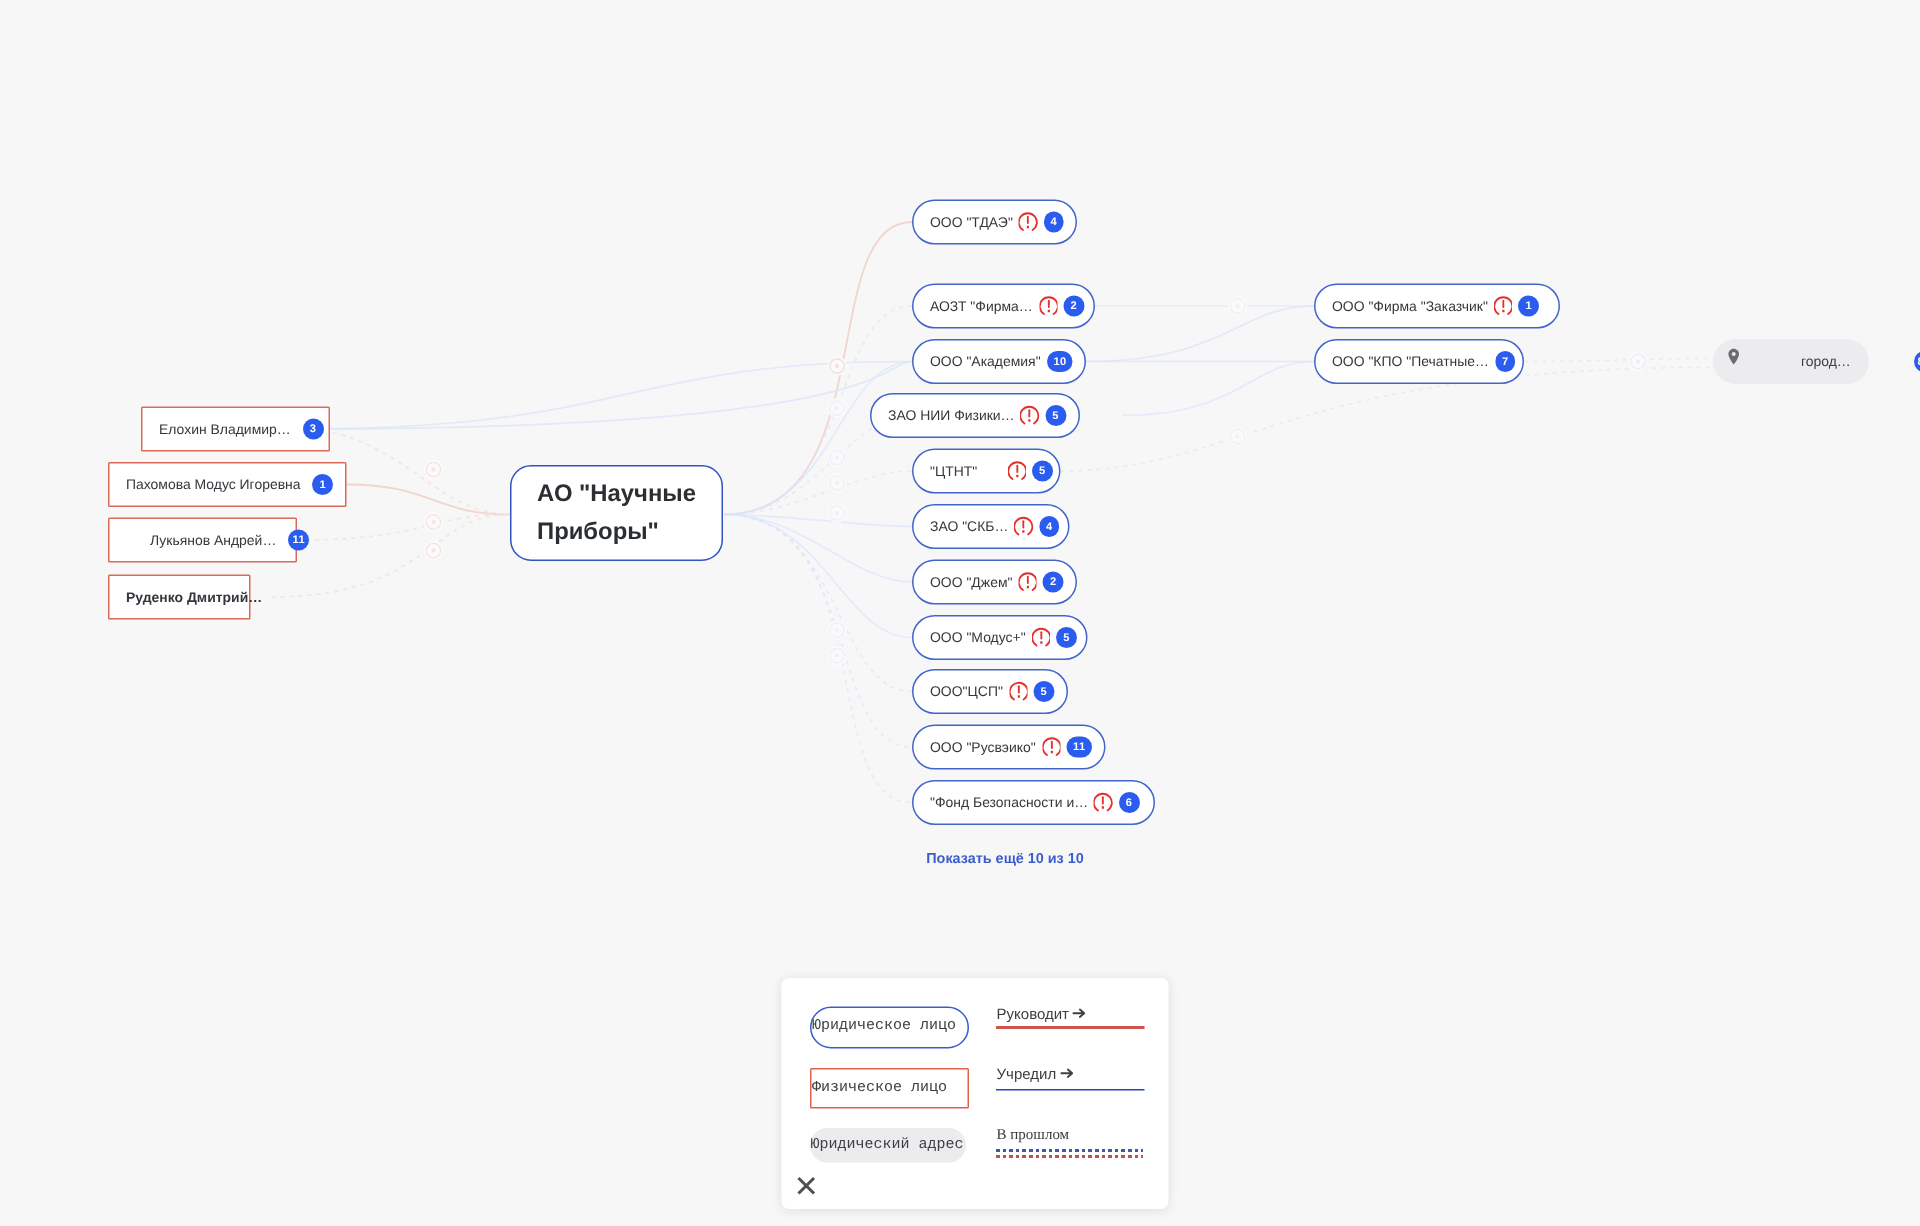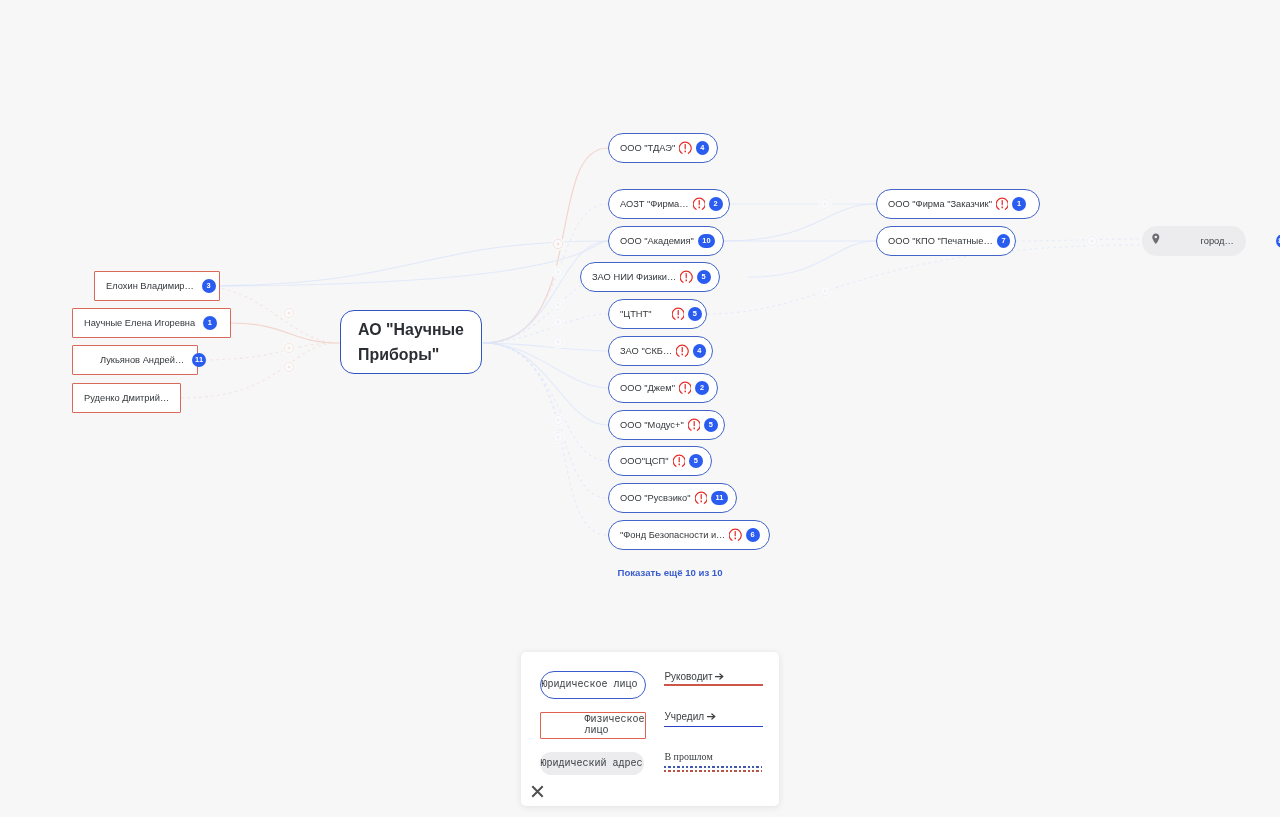--- a/index.html
+++ b/index.html
@@ -118,28 +118,28 @@
         <circle cx="1092" cy="241" r="4.8" fill="none" stroke="#eceef4" stroke-width="0.9"></circle>
         <circle cx="1092" cy="241" r="1.3" fill="#eceef4"></circle>
       </g>
     </svg>
 
   <div class="node node-person" style="left:72px;top:271px;width:126px;padding-left:11px;margin-left:22px;">
     <span class="node-label">Елохин Владимир…</span>
     <span class="badge" style="margin-left:8px">3</span>
   </div>
   <div class="node node-person" style="left:72px;top:308px;width:159px;padding-left:11px;">
-    <span class="node-label">Научные Елена Игоревна</span>
+    <span class="node-label">Пахомова Модус Игоревна</span>
     <span class="badge" style="margin-left:8px">1</span>
   </div>
   <div class="node node-person" style="left:72px;top:345px;width:126px;padding-left:27px;">
     <span class="node-label">Лукьянов Андрей…</span>
     <span class="badge" style="margin-left:8px">11</span>
   </div>
-  <div class="node node-person" style="left:72px;top:383px;width:109px;padding-left:11px;">
+  <div class="node node-person" style="left:72px;top:383px;width:95px;padding-left:11px;font-weight:bold;">
     <span class="node-label">Руденко Дмитрий…</span>
   </div>
 
   <div id="main-node" style="left:340px;top:310px;width:142px;height:64px;">
     <div>
       <div class="t">АО "Научные</div>
       <div class="t">Приборы"</div>
     </div>
   </div>
 
@@ -281,21 +281,21 @@
         </svg></span>
     <span class="node-label" style="margin-left:13px;color:#3c4043;">город…</span>
     <span class="badge" style="margin-left:14px">81</span>
   </div>
   <div id="show-more" style="left:617.5px;top:567px;">Показать ещё 10 из 10</div>
 
   <div id="legend" style="left:521px;top:652px;width:258px;height:154px;">
     <div class="lg-pill" style="left:19.4px;top:19.3px;width:106px;height:27.3px;border:1.3px solid #3a5ccc;border-radius:15px;background:#fff;">
       <span>Юридическое лицо</span>
     </div>
-    <div class="lg-pill" style="left:19.4px;top:59.6px;width:106px;height:27.4px;border:1.3px solid #e0614e;border-radius:1px;background:#fff;padding-left:43px;">
+    <div class="lg-pill" style="left:19.4px;top:59.6px;width:106px;height:27.4px;border:1.3px solid #e0614e;border-radius:1px;background:#fff;">
       <span>Физическое лицо</span>
     </div>
     <div class="lg-pill" style="left:19.4px;top:99.5px;width:104px;height:23.2px;border-radius:12px;background:#ececee;">
       <span>Юридический адрес</span>
     </div>
 
     <div class="lg-line-label" style="left:143.4px;top:18.5px;width:97.5px;"><span>Руководит <span><svg width="9" height="7" viewBox="0 0 9 7" style="vertical-align:-0.5px" aria-hidden="true">
               <path d="M0.4 3.5 H7.4 M4.9 1 L7.8 3.5 L4.9 6" fill="none" stroke="#3c4043" stroke-width="1.25" stroke-linecap="round" stroke-linejoin="round"></path>
             </svg></span></span></div>
     <div style="position:absolute;left:143.4px;top:32.4px;width:98.5px;height:1.5px;background:#cc564a;"></div>

